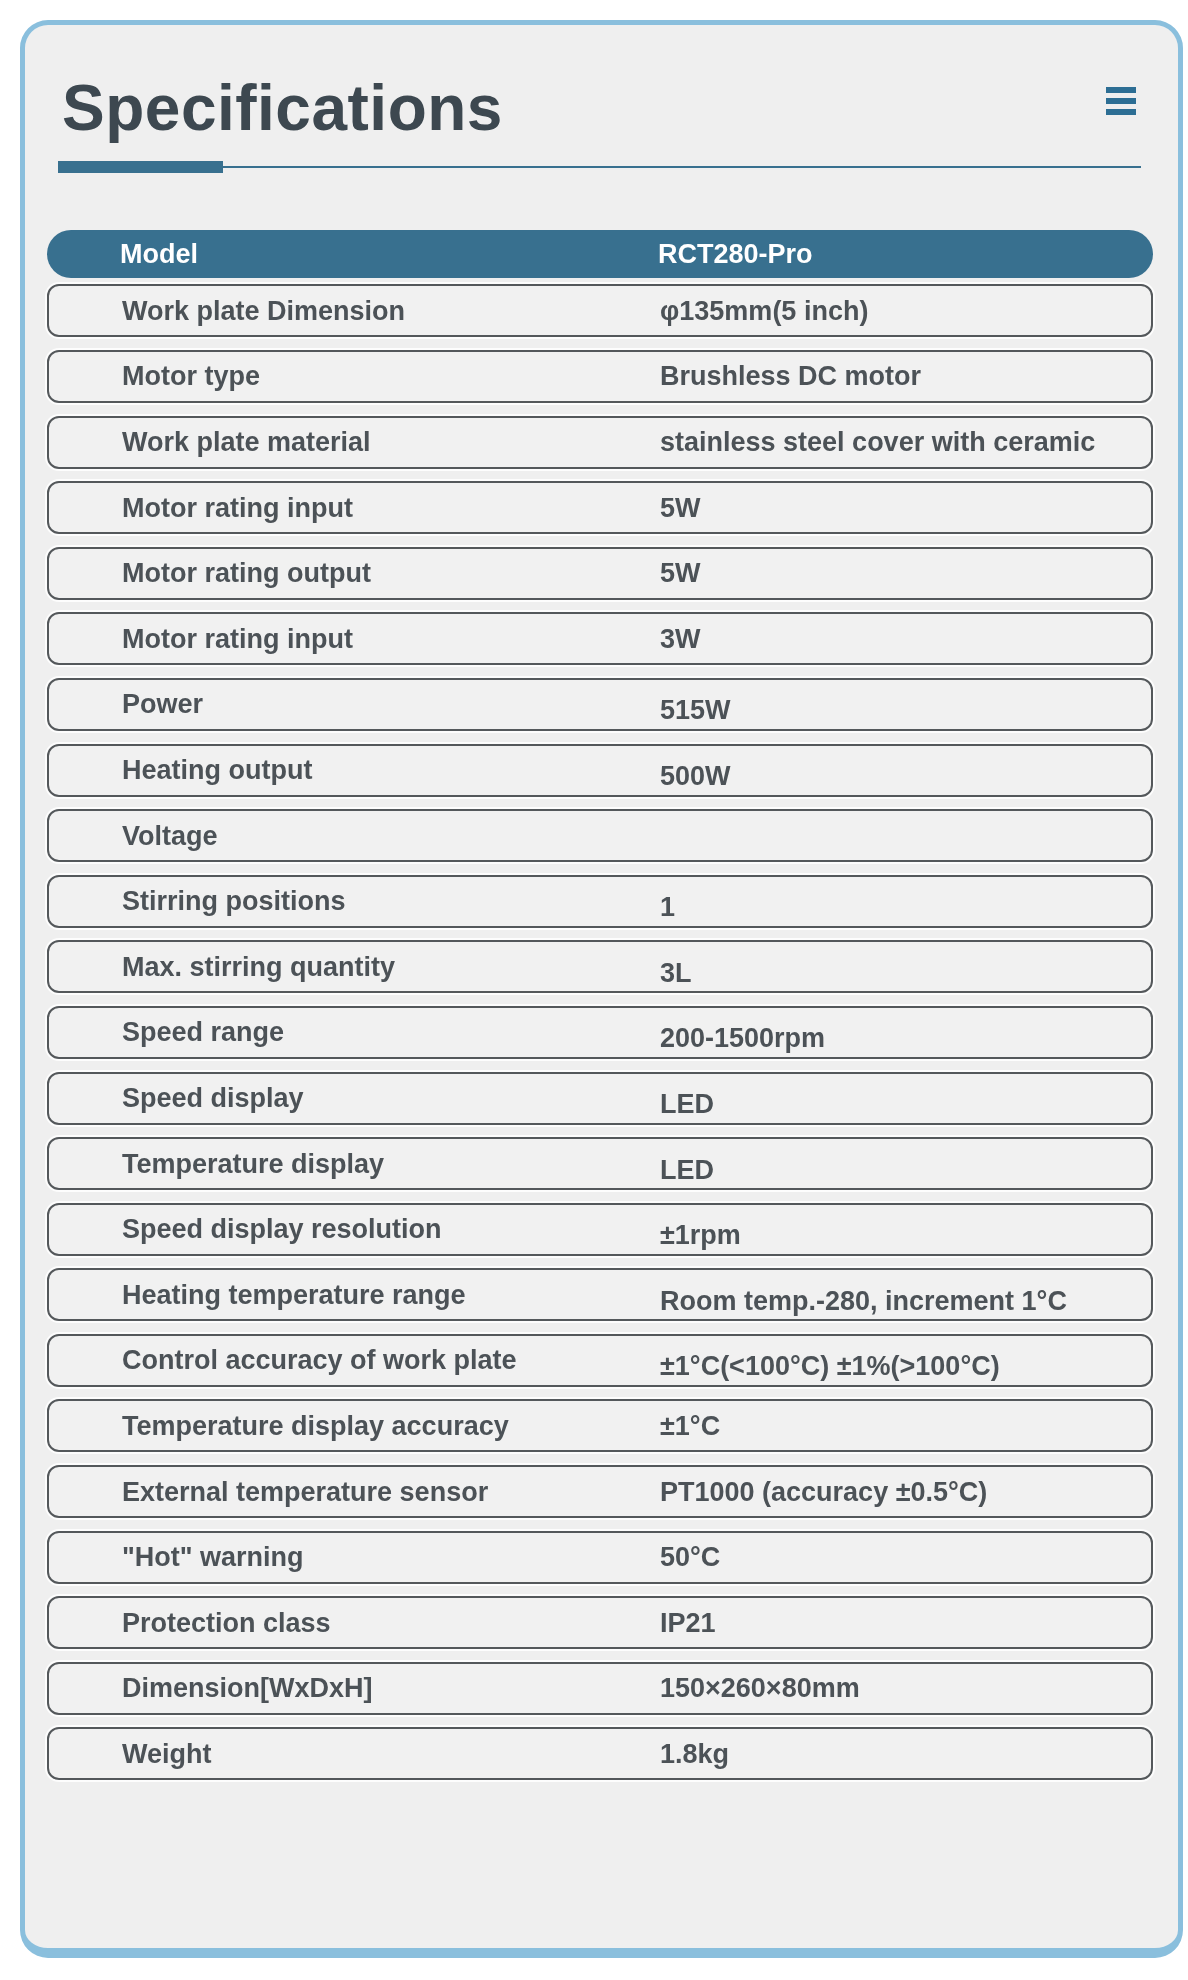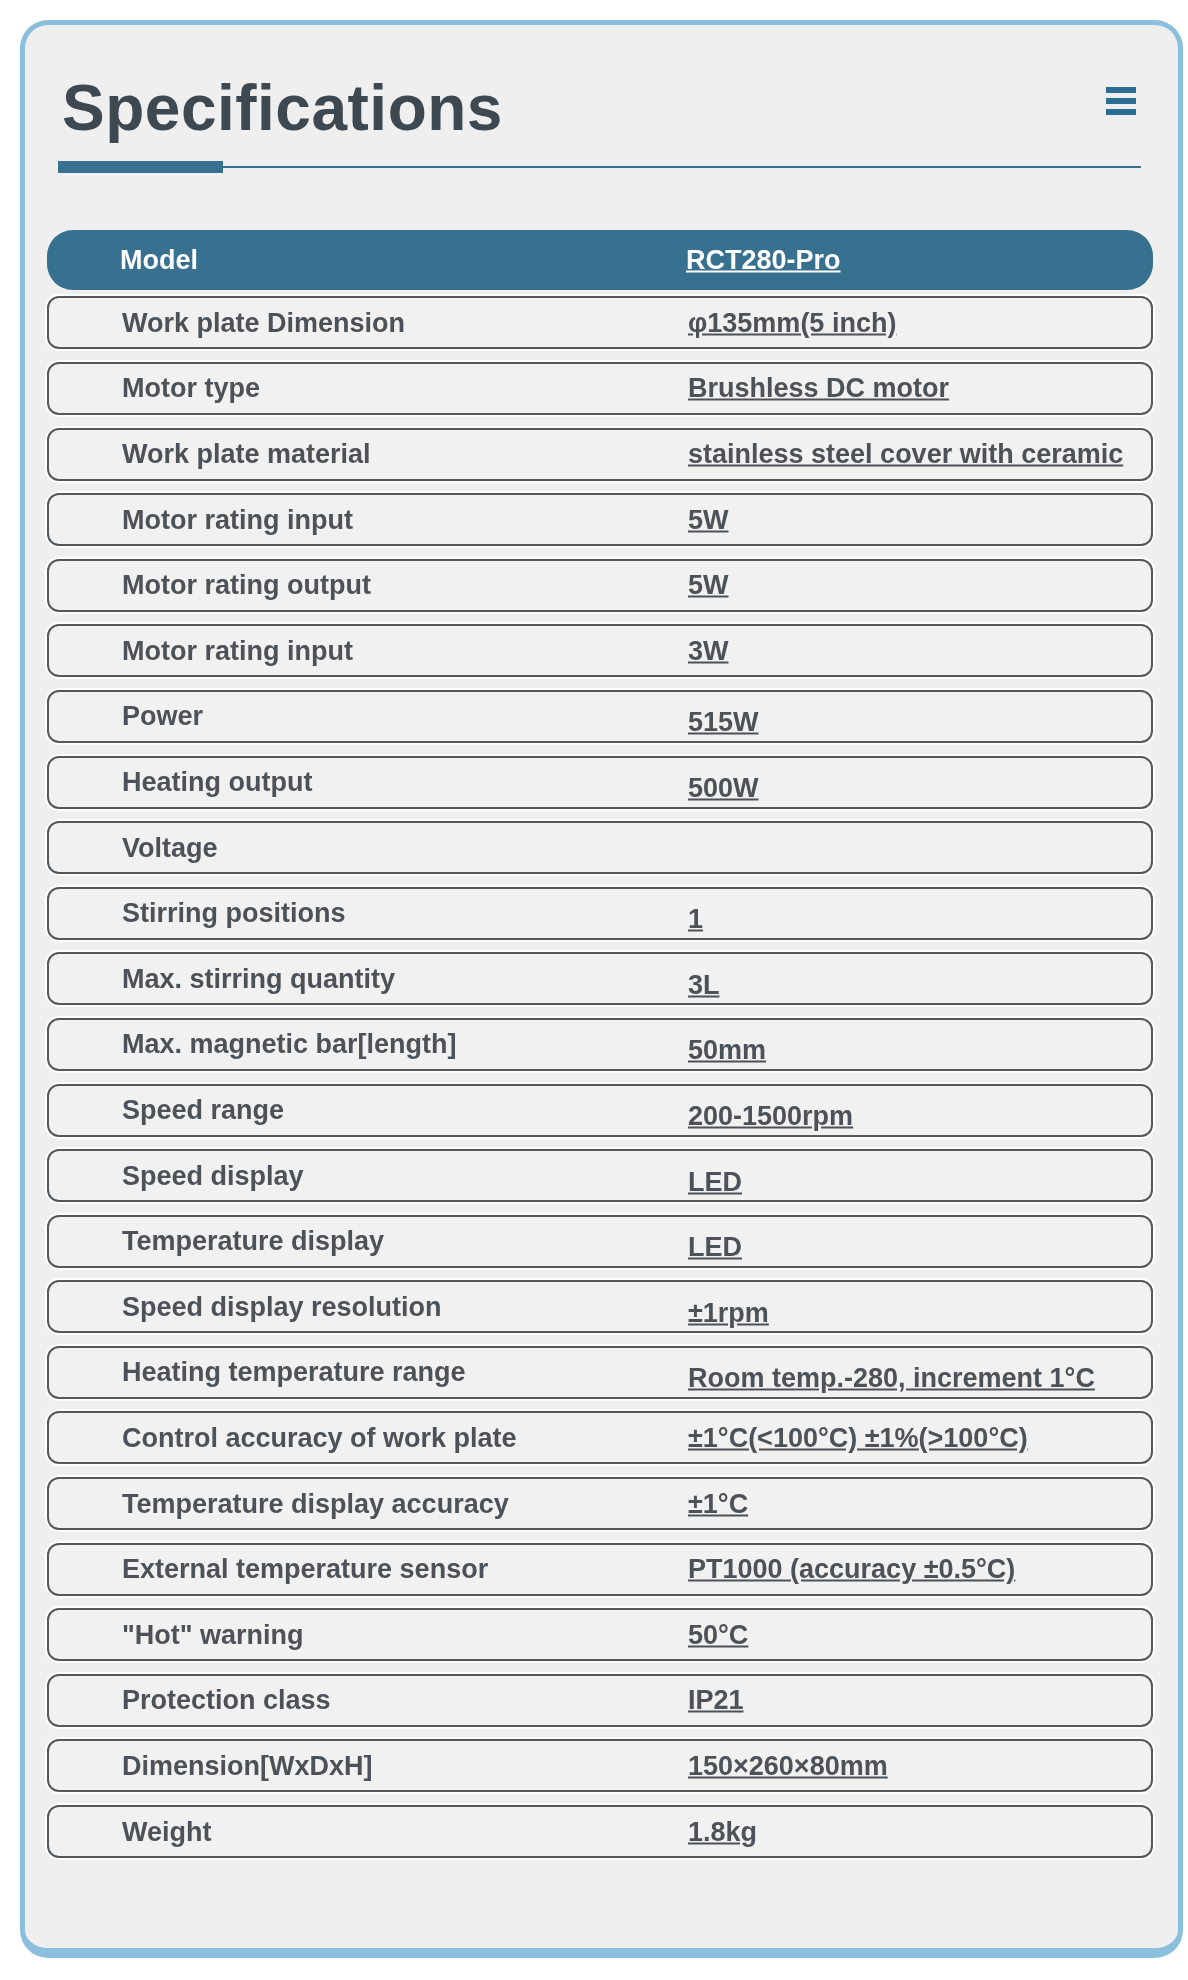--- a/index.html
+++ b/index.html
@@ -59,21 +59,21 @@
     height: 12px;
   }
   .divider .thick { width: 165px; height: 12px; background: var(--accent); }
   .divider .thin  { flex: 1; height: 2px;  background: var(--accent); }
   .table { margin: 57px 25px 0 22px; }
   .row {
     position: relative;
     height: 53px;
   }
   .header-row {
-    height: 60px;
+    height: 48px;
     background: var(--accent);
     border-radius: 26px;
   }
   .header-row .cell { color: var(--header-text); }
   .rows {
     display: flex;
     flex-direction: column;
     gap: 12.6px;
     margin-top: 6px;
   }
@@ -86,21 +86,21 @@
   .cell {
     position: absolute;
     top: 50%;
     transform: translateY(-50%);
     font-size: 27px;
     font-weight: bold;
     color: var(--text);
     white-space: nowrap;
   }
   .cell.label { left: 73px; }
-  .cell.value { left: 639px; text-decoration: underline; }
+  .cell.value { left: 611px; }
   
   .spec-row:nth-child(n+7):nth-child(-n+17) .cell.value { top: calc(50% + 6px); }
 </style>
 </head>
 <body>
 
 <div class="card">
   <div class="card-header">
     <h1 class="title">Specifications</h1>
     <div class="menu">
@@ -168,24 +168,20 @@
   <div class="row spec-row">
     <span class="cell label">Stirring positions</span>
     <span class="cell value">1</span>
   </div>
 
   <div class="row spec-row">
     <span class="cell label">Max. stirring quantity</span>
     <span class="cell value">3L</span>
   </div>
 
-  <div class="row spec-row">
-    <span class="cell label">Max. magnetic bar[length]</span>
-    <span class="cell value">50mm</span>
-  </div>
 
   <div class="row spec-row">
     <span class="cell label">Speed range</span>
     <span class="cell value">200-1500rpm</span>
   </div>
 
   <div class="row spec-row">
     <span class="cell label">Speed display</span>
     <span class="cell value">LED</span>
   </div>

